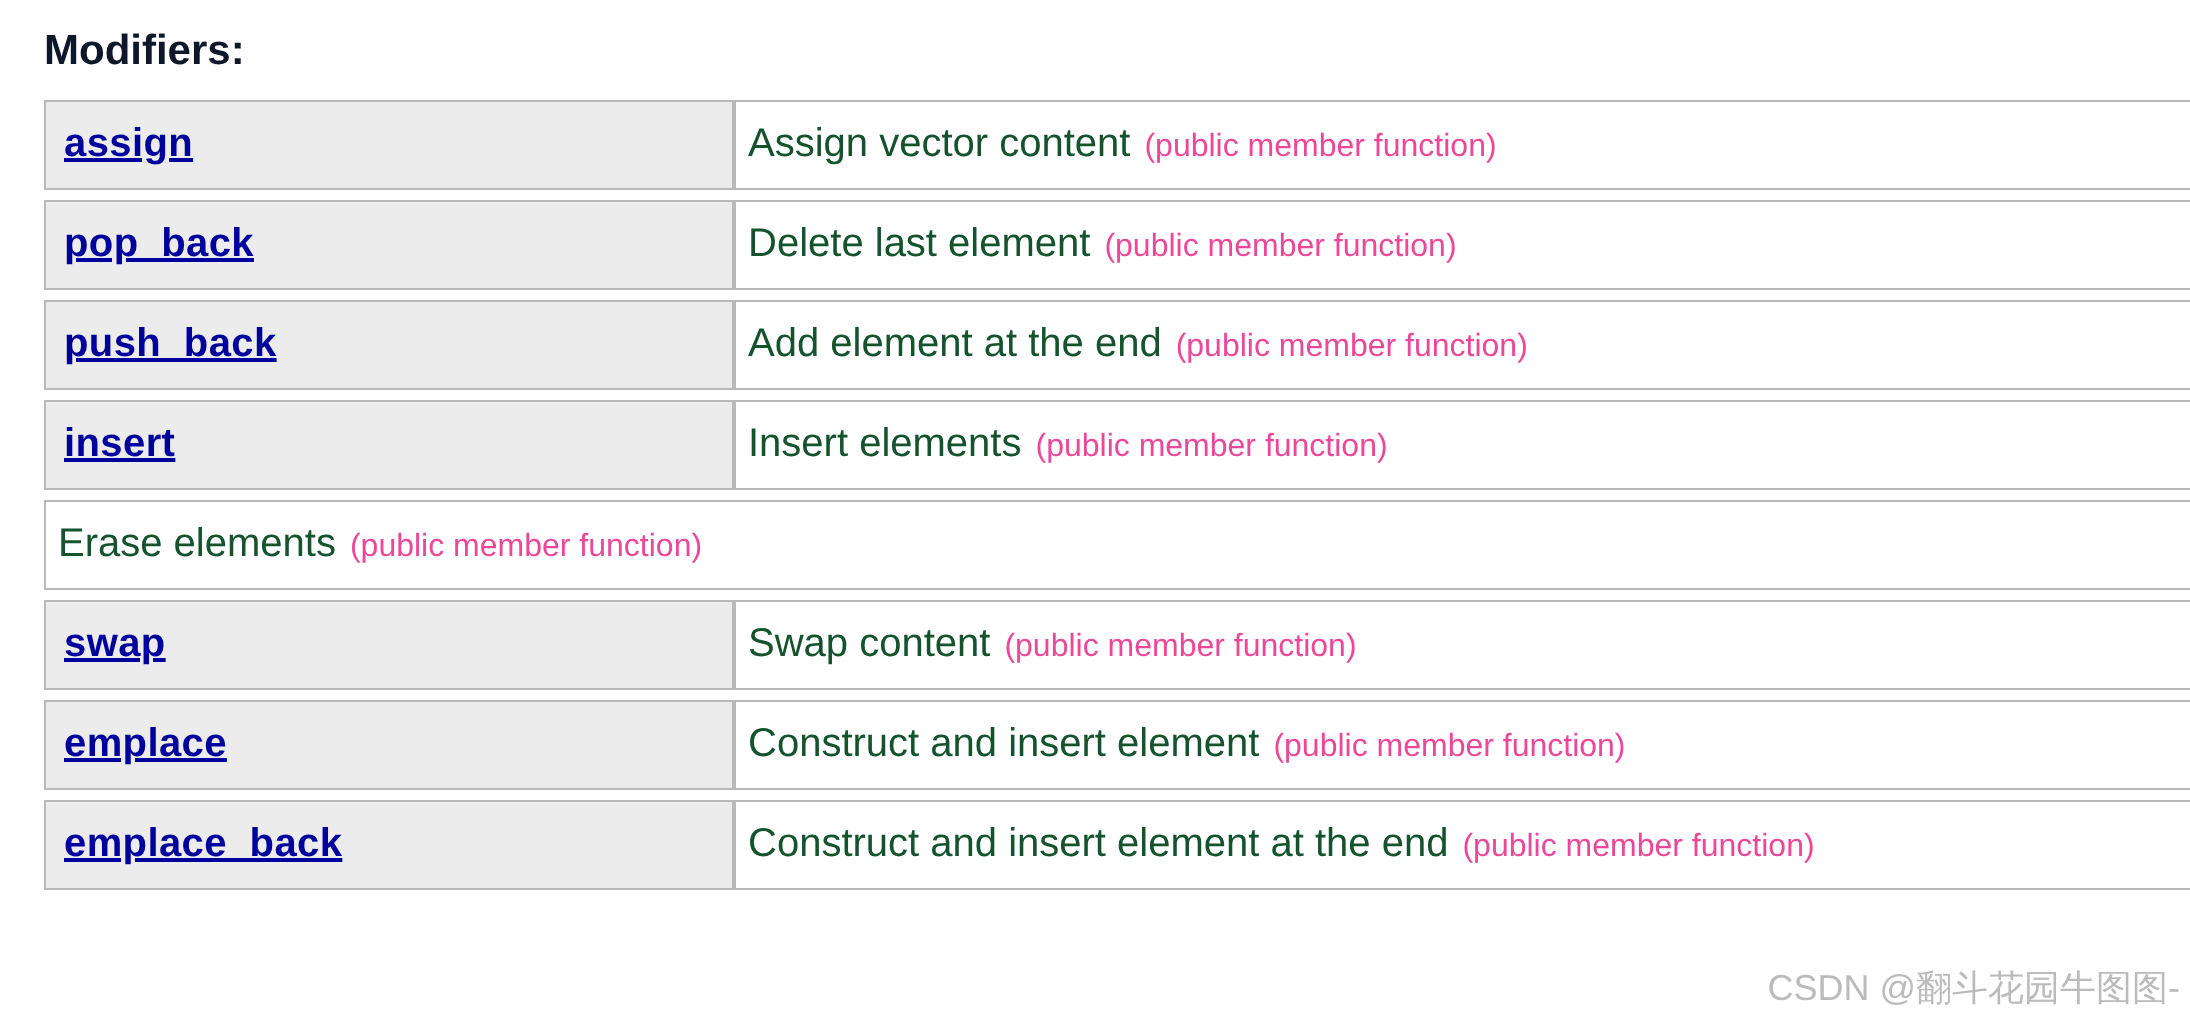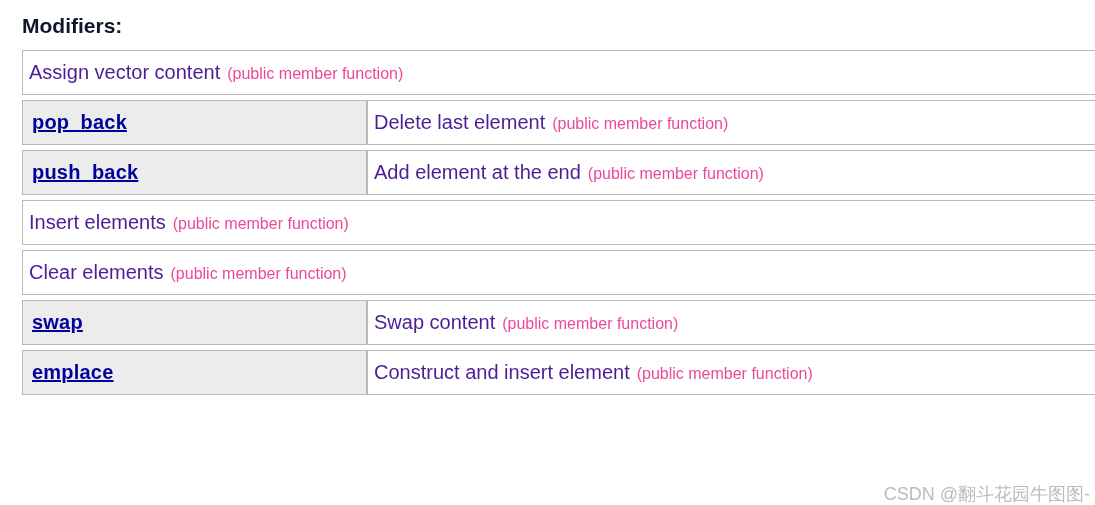--- a/index.html
+++ b/index.html
@@ -49,21 +49,21 @@
     border-bottom: 1px solid #b9b9b9;
     border-left: 1px solid #b9b9b9;
     border-right: none;
     line-height: 43px;
     padding-left: 6px;
     white-space: nowrap;
     overflow: hidden;
   }
   .desc {
     font-size: 20px;
-    color: #4c1d95;
+    color: #14532d;
   }
   .note {
     font-size: 16px;
     color: #ec4899;
     margin-left: 7px;
   }
   .watermark {
     position: absolute;
     top: 482px;
     right: 5px;
@@ -75,56 +75,68 @@
   }
 </style>
 </head>
 <body>
 
 <div class="heading">Modifiers:</div>
 
 <div class="modtable">
 
   <div class="row">
+    <div class="cell-left">
+      <a class="fn-link" href="#">assign</a>
+    </div>
     <div class="cell-right"><span class="desc">Assign vector content</span><span class="note">(public member function)</span></div>
   </div>
 
   <div class="row">
     <div class="cell-left">
       <a class="fn-link" href="#">pop_back</a>
     </div>
     <div class="cell-right"><span class="desc">Delete last element</span><span class="note">(public member function)</span></div>
   </div>
 
   <div class="row">
     <div class="cell-left">
       <a class="fn-link" href="#">push_back</a>
     </div>
     <div class="cell-right"><span class="desc">Add element at the end</span><span class="note">(public member function)</span></div>
   </div>
 
   <div class="row">
+    <div class="cell-left">
+      <a class="fn-link" href="#">insert</a>
+    </div>
     <div class="cell-right"><span class="desc">Insert elements</span><span class="note">(public member function)</span></div>
   </div>
 
   <div class="row">
-    <div class="cell-right"><span class="desc">Clear elements</span><span class="note">(public member function)</span></div>
+    <div class="cell-right"><span class="desc">Erase elements</span><span class="note">(public member function)</span></div>
   </div>
 
   <div class="row">
     <div class="cell-left">
       <a class="fn-link" href="#">swap</a>
     </div>
     <div class="cell-right"><span class="desc">Swap content</span><span class="note">(public member function)</span></div>
   </div>
 
 
   <div class="row">
     <div class="cell-left">
       <a class="fn-link" href="#">emplace</a>
     </div>
     <div class="cell-right"><span class="desc">Construct and insert element</span><span class="note">(public member function)</span></div>
   </div>
 
+  <div class="row">
+    <div class="cell-left">
+      <a class="fn-link" href="#">emplace_back</a>
+    </div>
+    <div class="cell-right"><span class="desc">Construct and insert element at the end</span><span class="note">(public member function)</span></div>
+  </div>
 
 </div>
 
 <div class="watermark">CSDN @翻斗花园牛图图-</div>
 
 </body></html>

